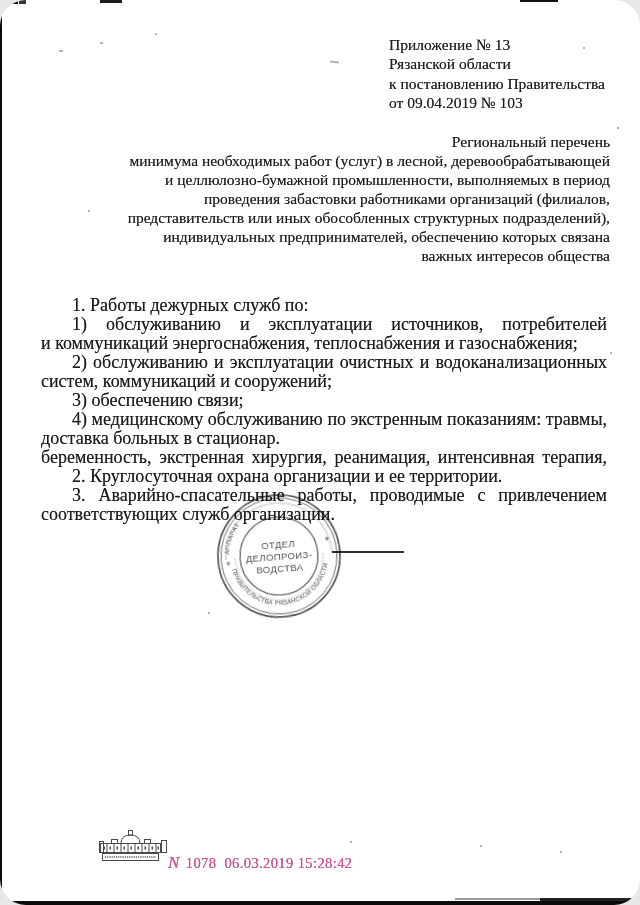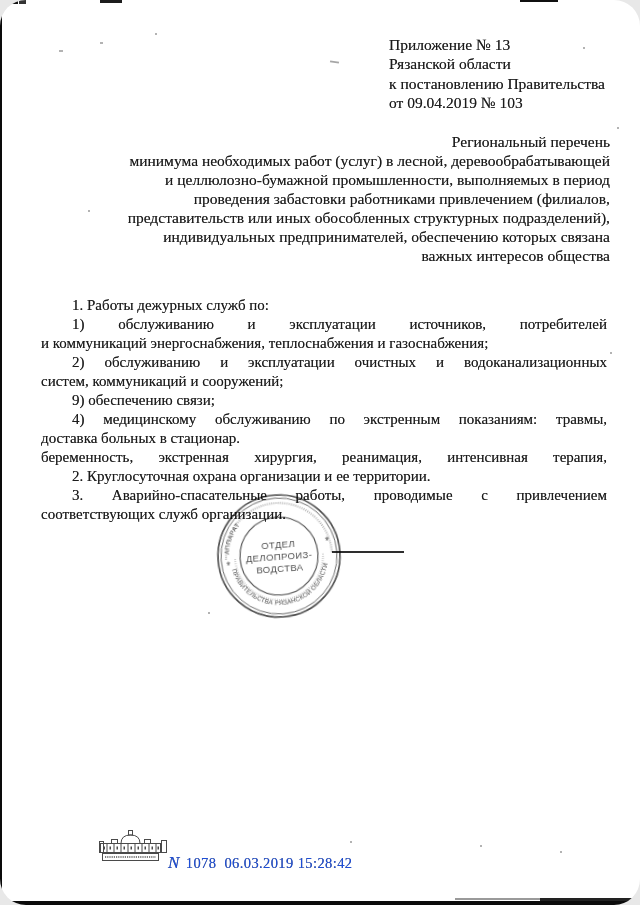--- a/index.html
+++ b/index.html
@@ -14,38 +14,38 @@
   
   .header-block{position:absolute;left:389px;top:35px;width:230px;
     font-size:15.5px;line-height:19.3px;}
 
   
   .title-block{position:absolute;left:40px;top:132px;width:570px;
     font-size:15.5px;line-height:19px;text-align:right;}
 
   
   .body-block{position:absolute;left:41px;top:296px;width:566px;
-    font-size:15px;line-height:19px;text-align:left;}
+    font-size:18px;line-height:19px;text-align:left;}
   .body-block .line{min-height:19px;white-space:normal;}
   .body-block .line.indent{text-indent:31px;}
   .body-block .line.just{text-align:justify;text-align-last:justify;text-justify:inter-word;}
 
   
   .signature-line{position:absolute;left:332px;top:551px;width:72px;height:2px;
     background:#2e2e2e;z-index:1;}
 
   
   .seal{position:absolute;left:199px;top:476px;width:160px;height:160px;
     z-index:2;mix-blend-mode:multiply;opacity:.92;
     transform:rotate(-4deg);filter:blur(.25px);}
 
   
   .building-stamp{position:absolute;left:99px;top:829px;width:68px;height:38px;}
   .reg-number{position:absolute;left:168px;top:853px;font-size:14.5px;
-    letter-spacing:.4px;color:#1d4ed8;white-space:nowrap;}
+    letter-spacing:.4px;color:#ec4899;white-space:nowrap;}
   .reg-number .pfx{font-style:italic;font-size:17px;margin-right:6px;}
 
   
   .b-left{position:absolute;left:0;top:0;width:2px;height:905px;background:#0a0a0a;z-index:5;}
   .b-bottom{position:absolute;left:0;top:901px;width:640px;height:4px;background:#0b0b0b;z-index:5;}
   .b-bottom-gray{position:absolute;left:455px;top:898px;width:86px;height:2px;background:#9a9a9a;z-index:5;}
   .b-bottom-dark{position:absolute;left:540px;top:898px;width:100px;height:3px;background:#222;z-index:5;}
   .t-seg{position:absolute;top:0;z-index:5;}
   .t-a{left:0;width:18px;height:4px;background:#151515;}
   .t-b{left:19px;width:7px;height:4px;background:#333;}
@@ -75,33 +75,33 @@
       <div class="line">Приложение № 13</div>
       <div class="line">Рязанской области</div>
       <div class="line">к постановлению Правительства</div>
       <div class="line">от 09.04.2019 № 103</div>
     </div>
 
   <div class="title-block txt">
       <div class="line">Региональный перечень</div>
       <div class="line">минимума необходимых работ (услуг) в лесной, деревообрабатывающей</div>
       <div class="line">и целлюлозно-бумажной промышленности, выполняемых в период</div>
-      <div class="line">проведения забастовки работниками привлечением (филиалов,</div>
+      <div class="line">проведения забастовки работниками организаций (филиалов,</div>
       <div class="line">представительств или иных обособленных структурных подразделений),</div>
       <div class="line">индивидуальных предпринимателей, обеспечению которых связана</div>
       <div class="line">важных интересов общества</div>
     </div>
 
   <div class="body-block txt">
       <div class="line indent">1. Работы дежурных служб по:</div>
       <div class="line indent just">1) обслуживанию и эксплуатации источников, потребителей</div>
       <div class="line">и коммуникаций энергоснабжения, теплоснабжения и газоснабжения;</div>
       <div class="line indent just">2) обслуживанию и эксплуатации очистных и водоканализационных</div>
       <div class="line">систем, коммуникаций и сооружений;</div>
-      <div class="line indent">9) обеспечению связи;</div>
+      <div class="line indent">3) обеспечению связи;</div>
       <div class="line indent just">4) медицинскому обслуживанию по экстренным показаниям: травмы,</div>
       <div class="line">доставка больных в стационар.</div>
       <div class="line just">беременность, экстренная хирургия, реанимация, интенсивная терапия,</div>
       <div class="line indent">2. Круглосуточная охрана организации и ее территории.</div>
       <div class="line indent just">3. Аварийно-спасательные работы, проводимые с привлечением</div>
       <div class="line">соответствующих служб организации.</div>
     </div>
 
   <div class="signature-line"></div>
 

